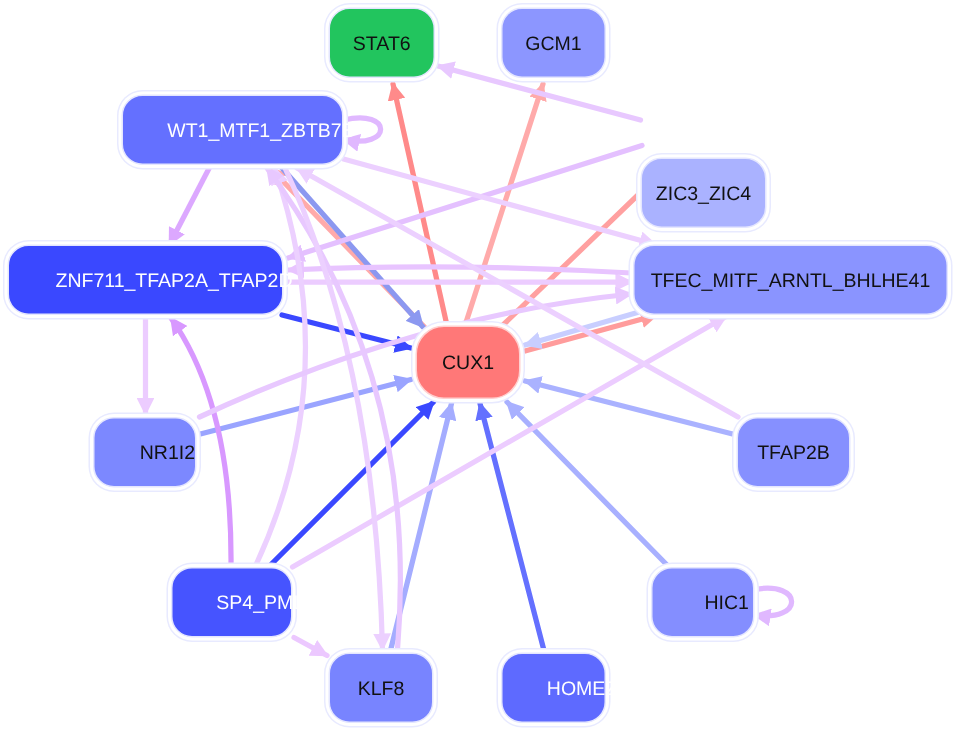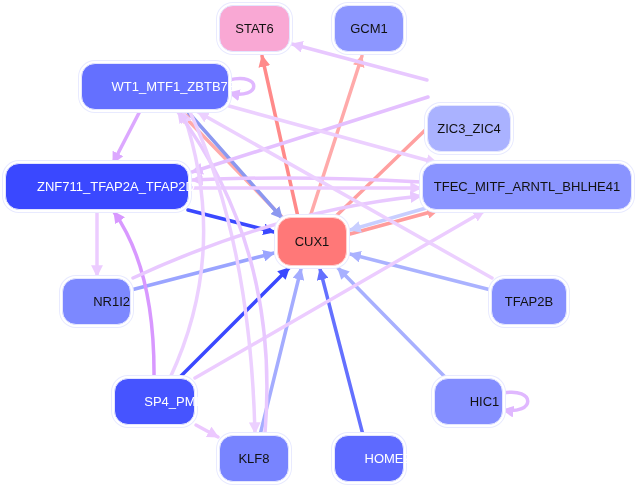--- a/index.html
+++ b/index.html
@@ -111,39 +111,39 @@
       <path d="M195,378 L484,211" fill="none" stroke="#ecccff" stroke-width="3.5" stroke-linecap="round" marker-end="url(#mecccff)"></path>
       <path d="M196,425 L218,437" fill="none" stroke="#ecc8ff" stroke-width="3.5" stroke-linecap="round" marker-end="url(#mecc8ff)"></path>
       <path d="M265,433 Q280,250 178,112" fill="none" stroke="#e8c8ff" stroke-width="3.5" stroke-linecap="round" marker-end="url(#me8c8ff)"></path>
       <path d="M190,112 Q250,240 255,433" fill="none" stroke="#ecd0ff" stroke-width="3.5" stroke-linecap="round" marker-end="url(#mecd0ff)"></path>
       <path d="M133,278 Q280,210 421,196" fill="none" stroke="#e8c8ff" stroke-width="3.5" stroke-linecap="round" marker-end="url(#me8c8ff)"></path>
       <path d="M492,278 L198,112" fill="none" stroke="#ecd0ff" stroke-width="3.5" stroke-linecap="round" marker-end="url(#mecd0ff)"></path>
       <path d="M503,393 C536,387 536,415 503,410" fill="none" stroke="#e0b8ff" stroke-width="3.5" stroke-linecap="round" marker-end="url(#me0b8ff)"></path>
     </g>
 </svg>
 <div id="nodes">
-    <div class="node light" style="left: 219px; top: 5px; width: 71px; height: 47px; background: #f9a8d4;">
+    <div class="node light" style="left: 219px; top: 5px; width: 71px; height: 47px; background: #22c55e;">
       <span>STAT6</span>
     </div>
     <div class="node light" style="left: 334px; top: 5px; width: 70px; height: 47px; background: rgb(140, 150, 255);">
       <span>GCM1</span>
     </div>
     <div class="node dark" style="left: 81px; top: 63px; width: 148px; height: 47px; background: rgb(100, 112, 255);">
       <span>WT1_MTF1_ZBTB7B</span>
     </div>
     <div class="node light" style="left: 427px; top: 63px; width: 84px; height: 47px; background: rgb(170, 178, 255); margin-top: 42px;">
       <span>ZIC3_ZIC4</span>
     </div>
     <div class="node dark" style="left: 5px; top: 163px; width: 184px; height: 47px; background: rgb(58, 72, 255);">
       <span>ZNF711_TFAP2A_TFAP2D</span>
     </div>
     <div class="node light" style="left: 422px; top: 163px; width: 210px; height: 47px; background: rgb(138, 148, 255);">
       <span>TFEC_MITF_ARNTL_BHLHE41</span>
     </div>
-    <div class="node light" style="left: 277px; top: 217px; width: 70px; height: 49px; background: rgb(255, 120, 120); border-color: rgb(255, 208, 208);">
+    <div class="node light" style="left: 277px; top: 217px; width: 70px; height: 49px; background: rgb(255, 120, 120); border-color: rgb(255, 208, 208); border-radius: 19px;">
       <span>CUX1</span>
     </div>
     <div class="node light" style="left: 62px; top: 278px; width: 69px; height: 47px; background: rgb(124, 136, 255); justify-content: flex-end;">
       <span>NR1I2</span>
     </div>
     <div class="node light" style="left: 491px; top: 278px; width: 76px; height: 47px; background: rgb(134, 144, 255);">
       <span>TFAP2B</span>
     </div>
     <div class="node dark" style="left: 114px; top: 378px; width: 81px; height: 47px; background: rgb(70, 84, 255);">
       <span>SP4_PML</span>

